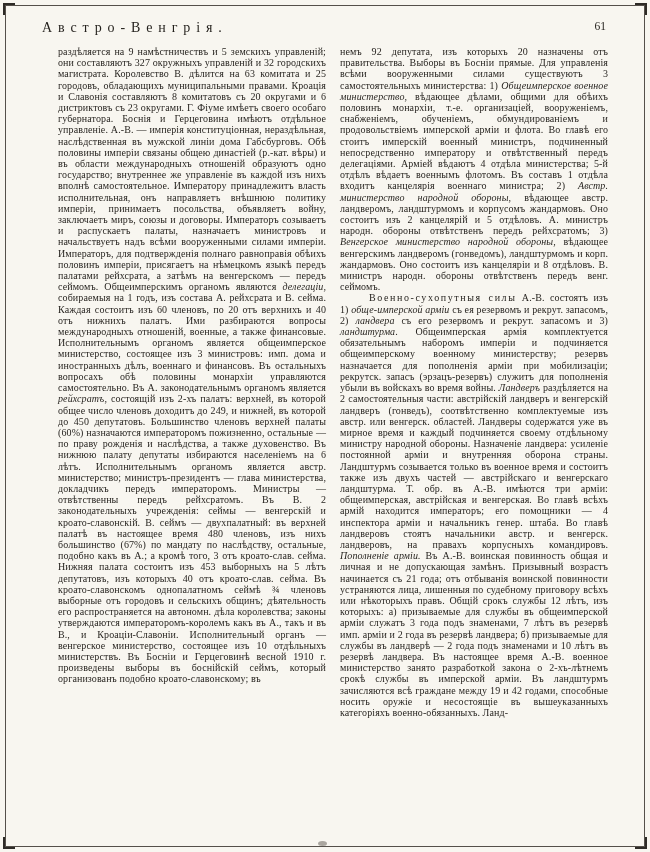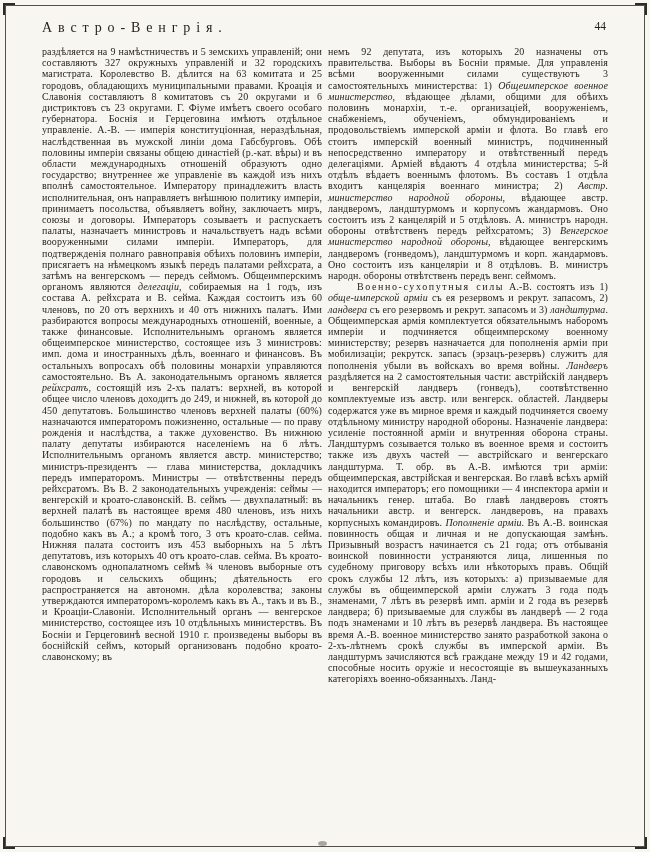--- a/index.html
+++ b/index.html
@@ -47,22 +47,22 @@
   }
   .page-number {
     position: absolute;
     right: 2px;
     top: 0;
     font-size: 11.5px;
   }
 
   .body {
     display: flex;
-    gap: 6px;
-    padding: 4px 42px 0 42px;
+    gap: 14px;
+    padding: 4px 42px 0 58px;
   }
   .column {
     flex: 1 1 0;
     text-align: justify;
     font-size: 10px;
     line-height: 11.2px;
     letter-spacing: 0.1px;
   }
   .column p { margin: 0; }
   .column p.indent { text-indent: 13px; }
@@ -85,21 +85,21 @@
 
 <div class="page">
   <div class="frame"></div>
   <div class="corner tl"></div>
   <div class="corner tr"></div>
   <div class="corner bl"></div>
   <div class="corner br"></div>
 
   <div class="header">
     <div class="running-title">Австро-Венгрія.</div>
-    <div class="page-number">44</div>
+    <div class="page-number">61</div>
   </div>
 
   <div class="body">
     <div class="column">
       <p><span>раздѣляется на 9 намѣстничествъ и 5 земскихъ управленій; они составляютъ 327 окружныхъ управленій и 32 городскихъ магистрата. Королевство В. дѣлится на 63 комитата и 25 городовъ, обладающихъ муниципальными правами. Кроація и Славонія составляютъ 8 комитатовъ съ 20 округами и 6 дистриктовъ съ 23 округами. Г. Фіуме имѣетъ своего особаго губернатора. Боснія и Герцеговина имѣютъ отдѣльное управленіе. А.-В. — имперія конституціонная, нераздѣльная, наслѣдственная въ мужской линіи дома Габсбурговъ. Обѣ половины имперіи связаны общею династіей (р.-кат. вѣры) и въ области международныхъ отношеній образуютъ одно государство; внутреннее же управленіе въ каждой изъ нихъ вполнѣ самостоятельное. Императору принадлежитъ власть исполнительная, онъ направляетъ внѣшнюю политику имперіи, принимаетъ посольства, объявляетъ войну, заключаетъ миръ, союзы и договоры. Императоръ созываетъ и распускаетъ палаты, назначаетъ министровъ и начальствуетъ надъ всѣми вооруженными силами имперіи. Императоръ, для подтвержденія полнаго равноправія обѣихъ половинъ имперіи, присягаетъ на нѣмецкомъ языкѣ передъ палатами рейхсрата, а затѣмъ на венгерскомъ — передъ сеймомъ. Общеимперскимъ органомъ являются </span><span class="it">делегаціи</span><span>, собираемыя на 1 годъ, изъ состава А. рейхсрата и В. сейма. Каждая состоитъ изъ 60 членовъ, по 20 отъ верхнихъ и 40 отъ нижнихъ палатъ. Ими разбираются вопросы международныхъ отношеній, военные, а также финансовые. Исполнительнымъ органомъ является общеимперское министерство, состоящее изъ 3 министровъ: имп. дома и иностранныхъ дѣлъ, военнаго и финансовъ. Въ остальныхъ вопросахъ обѣ половины монархіи управляются самостоятельно. Въ А. законодательнымъ органомъ является </span><span class="it">рейхсратъ</span><span>, состоящій изъ 2-хъ палатъ: верхней, въ которой общее число членовъ доходитъ до 249, и нижней, въ которой до 450 депутатовъ. Большинство членовъ верхней палаты (60%) назначаются императоромъ пожизненно, остальные — по праву рожденія и наслѣдства, а также духовенство. Въ нижнюю палату депутаты избираются населеніемъ на 6 лѣтъ. Исполнительнымъ органомъ является австр. министерство; министръ-президентъ — глава министерства, докладчикъ передъ императоромъ. Министры — отвѣтственны передъ рейхсратомъ. Въ В. 2 законодательныхъ учрежденія: сеймы — венгерскій и кроато-славонскій. В. сеймъ — двухпалатный: въ верхней палатѣ въ настоящее время 480 членовъ, изъ нихъ большинство (67%) по мандату по наслѣдству, остальные, подобно какъ въ А.; а кромѣ того, 3 отъ кроато-слав. сейма. Нижняя палата состоитъ изъ 453 выборныхъ на 5 лѣтъ депутатовъ, изъ которыхъ 40 отъ кроато-слав. сейма. Въ кроато-славонскомъ однопалатномъ сеймѣ ¾ членовъ выборные отъ городовъ и сельскихъ общинъ; дѣятельность его распространяется на автономн. дѣла королевства; законы утверждаются императоромъ-королемъ какъ въ А., такъ и въ В., и Кроаціи-Славоніи. Исполнительный органъ — венгерское министерство, состоящее изъ 10 отдѣльныхъ министерствъ. Въ Босніи и Герцеговинѣ весной 1910 г. произведены выборы въ боснійскій сеймъ, который организованъ подобно кроато-славонскому; въ</span></p>
     </div>
     <div class="column">
       <p><span>немъ 92 депутата, изъ которыхъ 20 назначены отъ правительства. Выборы въ Босніи прямые. Для управленія всѣми вооруженными силами существуютъ 3 самостоятельныхъ министерства: 1) </span><span class="it">Общеимперское военное министерство</span><span>, вѣдающее дѣлами, общими для обѣихъ половинъ монархіи, т.-е. организаціей, вооруженіемъ, снабженіемъ, обученіемъ, обмундированіемъ и продовольствіемъ имперской арміи и флота. Во главѣ его стоитъ имперскій военный министръ, подчиненный непосредственно императору и отвѣтственный передъ делегаціями. Арміей вѣдаютъ 4 отдѣла министерства; 5-й отдѣлъ вѣдаетъ военнымъ флотомъ. Въ составъ 1 отдѣла входитъ канцелярія военнаго министра; 2) </span><span class="it">Австр. министерство народной обороны</span><span>, вѣдающее австр. ландверомъ, ландштурмомъ и корпусомъ жандармовъ. Оно состоитъ изъ 2 канцелярій и 5 отдѣловъ. А. министръ народн. обороны отвѣтственъ передъ рейхсратомъ; 3) </span><span class="it">Венгерское министерство народной обороны</span><span>, вѣдающее венгерскимъ ландверомъ (гонведомъ), ландштурмомъ и корп. жандармовъ. Оно состоитъ изъ канцеляріи и 8 отдѣловъ. В. министръ народн. обороны отвѣтственъ передъ венг. сеймомъ.</span></p>
       <p class="indent"><span class="sp">Военно-сухопутныя силы</span><span> А.-В. состоятъ изъ 1) </span><span class="it">обще-имперской арміи</span><span> съ ея резервомъ и рекрут. запасомъ, 2) </span><span class="it">ландвера</span><span> съ его резервомъ и рекрут. запасомъ и 3) </span><span class="it">ландштурма</span><span>. Общеимперская армія комплектуется обязательнымъ наборомъ имперіи и подчиняется общеимперскому военному министерству; резервъ назначается для пополненія арміи при мобилизаціи; рекрутск. запасъ (эрзацъ-резервъ) служитъ для пополненія убыли въ войскахъ во время войны. </span><span class="it">Ландверъ</span><span> раздѣляется на 2 самостоятельныя части: австрійскій ландверъ и венгерскій ландверъ (гонведъ), соотвѣтственно комплектуемые изъ австр. или венгерск. областей. Ландверы содержатся уже въ мирное время и каждый подчиняется своему отдѣльному министру народной обороны. Назначеніе ландвера: усиленіе постоянной арміи и внутренняя оборона страны. Ландштурмъ созывается только въ военное время и состоитъ также изъ двухъ частей — австрійскаго и венгерскаго ландштурма. Т. обр. въ А.-В. имѣются три арміи: общеимперская, австрійская и венгерская. Во главѣ всѣхъ армій находится императоръ; его помощники — 4 инспектора арміи и начальникъ генер. штаба. Во главѣ ландверовъ стоятъ начальники австр. и венгерск. ландверовъ, на правахъ корпусныхъ командировъ. </span><span class="it">Пополненіе арміи.</span><span> Въ А.-В. воинская повинность общая и личная и не допускающая замѣнъ. Призывный возрастъ начинается съ 21 года; отъ отбыванія воинской повинности устраняются лица, лишенныя по судебному приговору всѣхъ или нѣкоторыхъ правъ. Общій срокъ службы 12 лѣтъ, изъ которыхъ: а) призываемые для службы въ общеимперской арміи служатъ 3 года подъ знаменами, 7 лѣтъ въ резервѣ имп. арміи и 2 года въ резервѣ ландвера; б) призываемые для службы въ ландверѣ — 2 года подъ знаменами и 10 лѣтъ въ резервѣ ландвера. Въ настоящее время А.-В. военное министерство занято разработкой закона о 2-хъ-лѣтнемъ срокѣ службы въ имперской арміи. Въ ландштурмъ зачисляются всѣ граждане между 19 и 42 годами, способные носить оружіе и несостоящіе въ вышеуказанныхъ категоріяхъ военно-обязанныхъ. Ланд-</span></p>
     </div>

